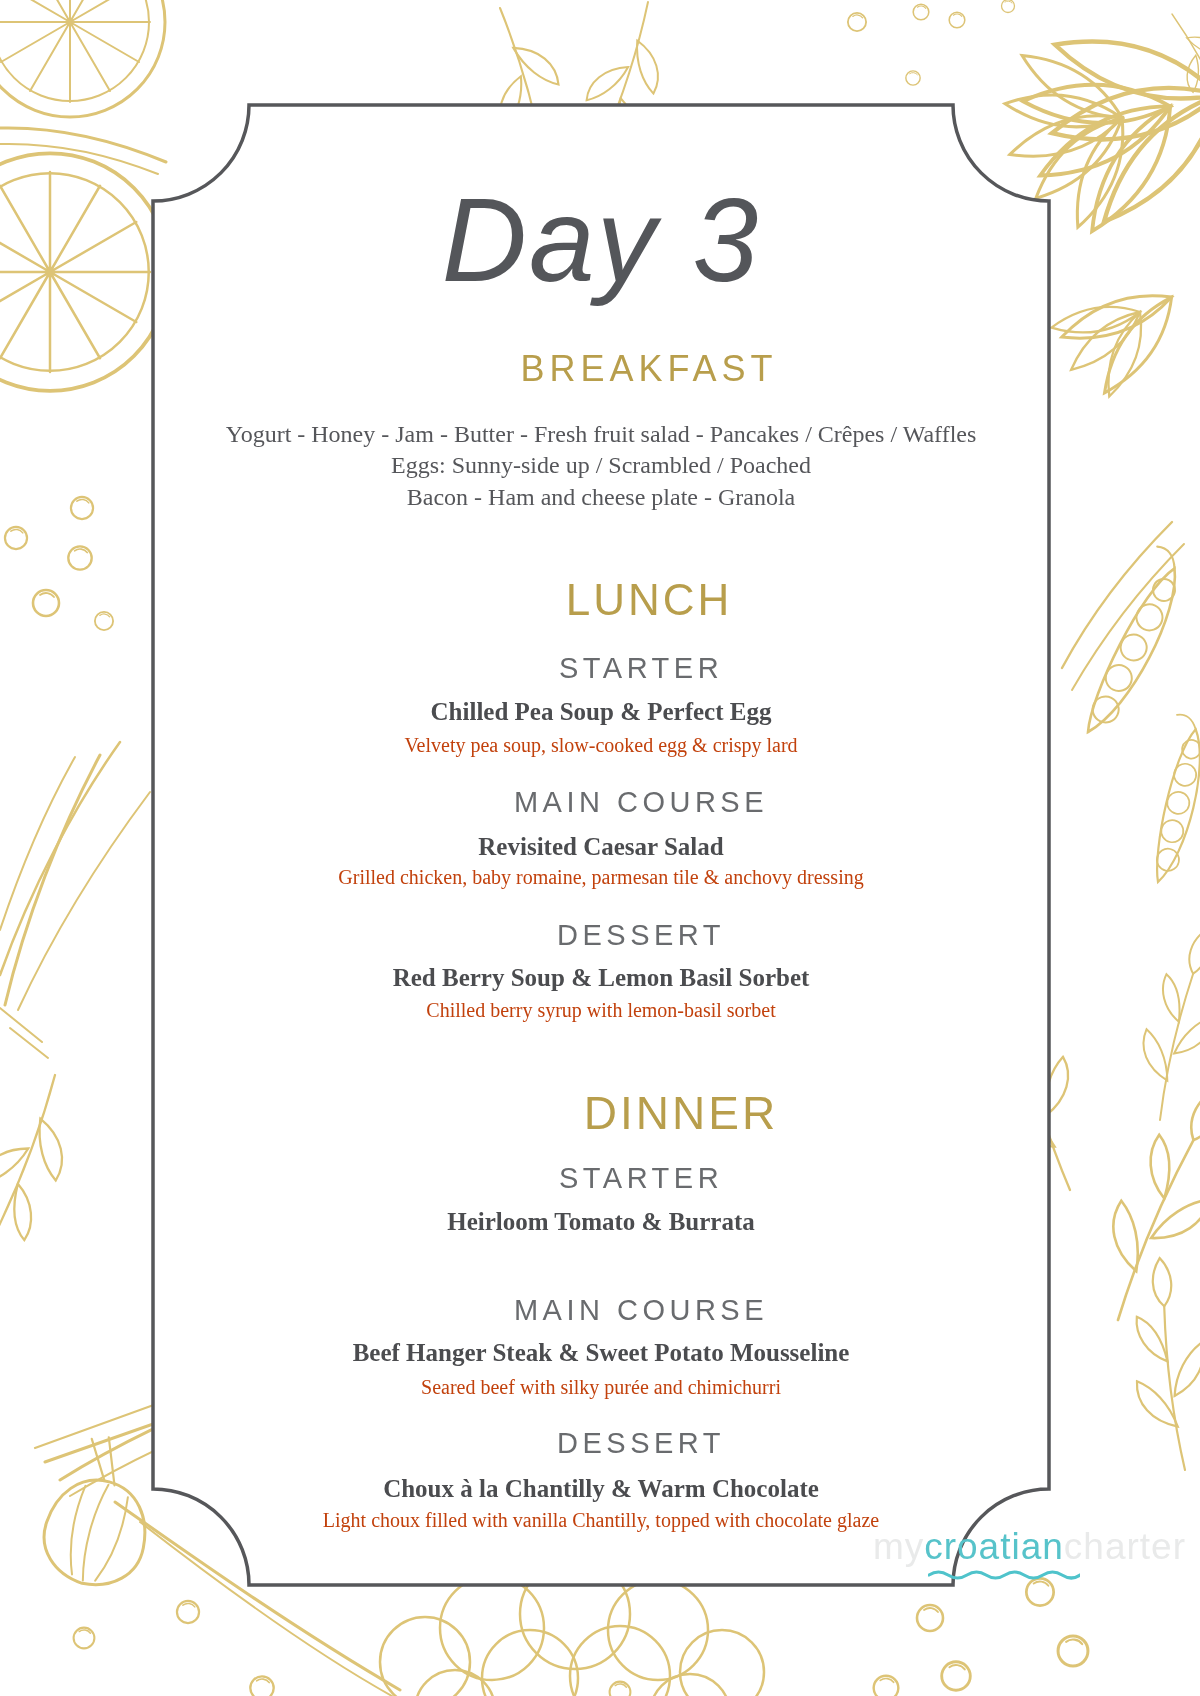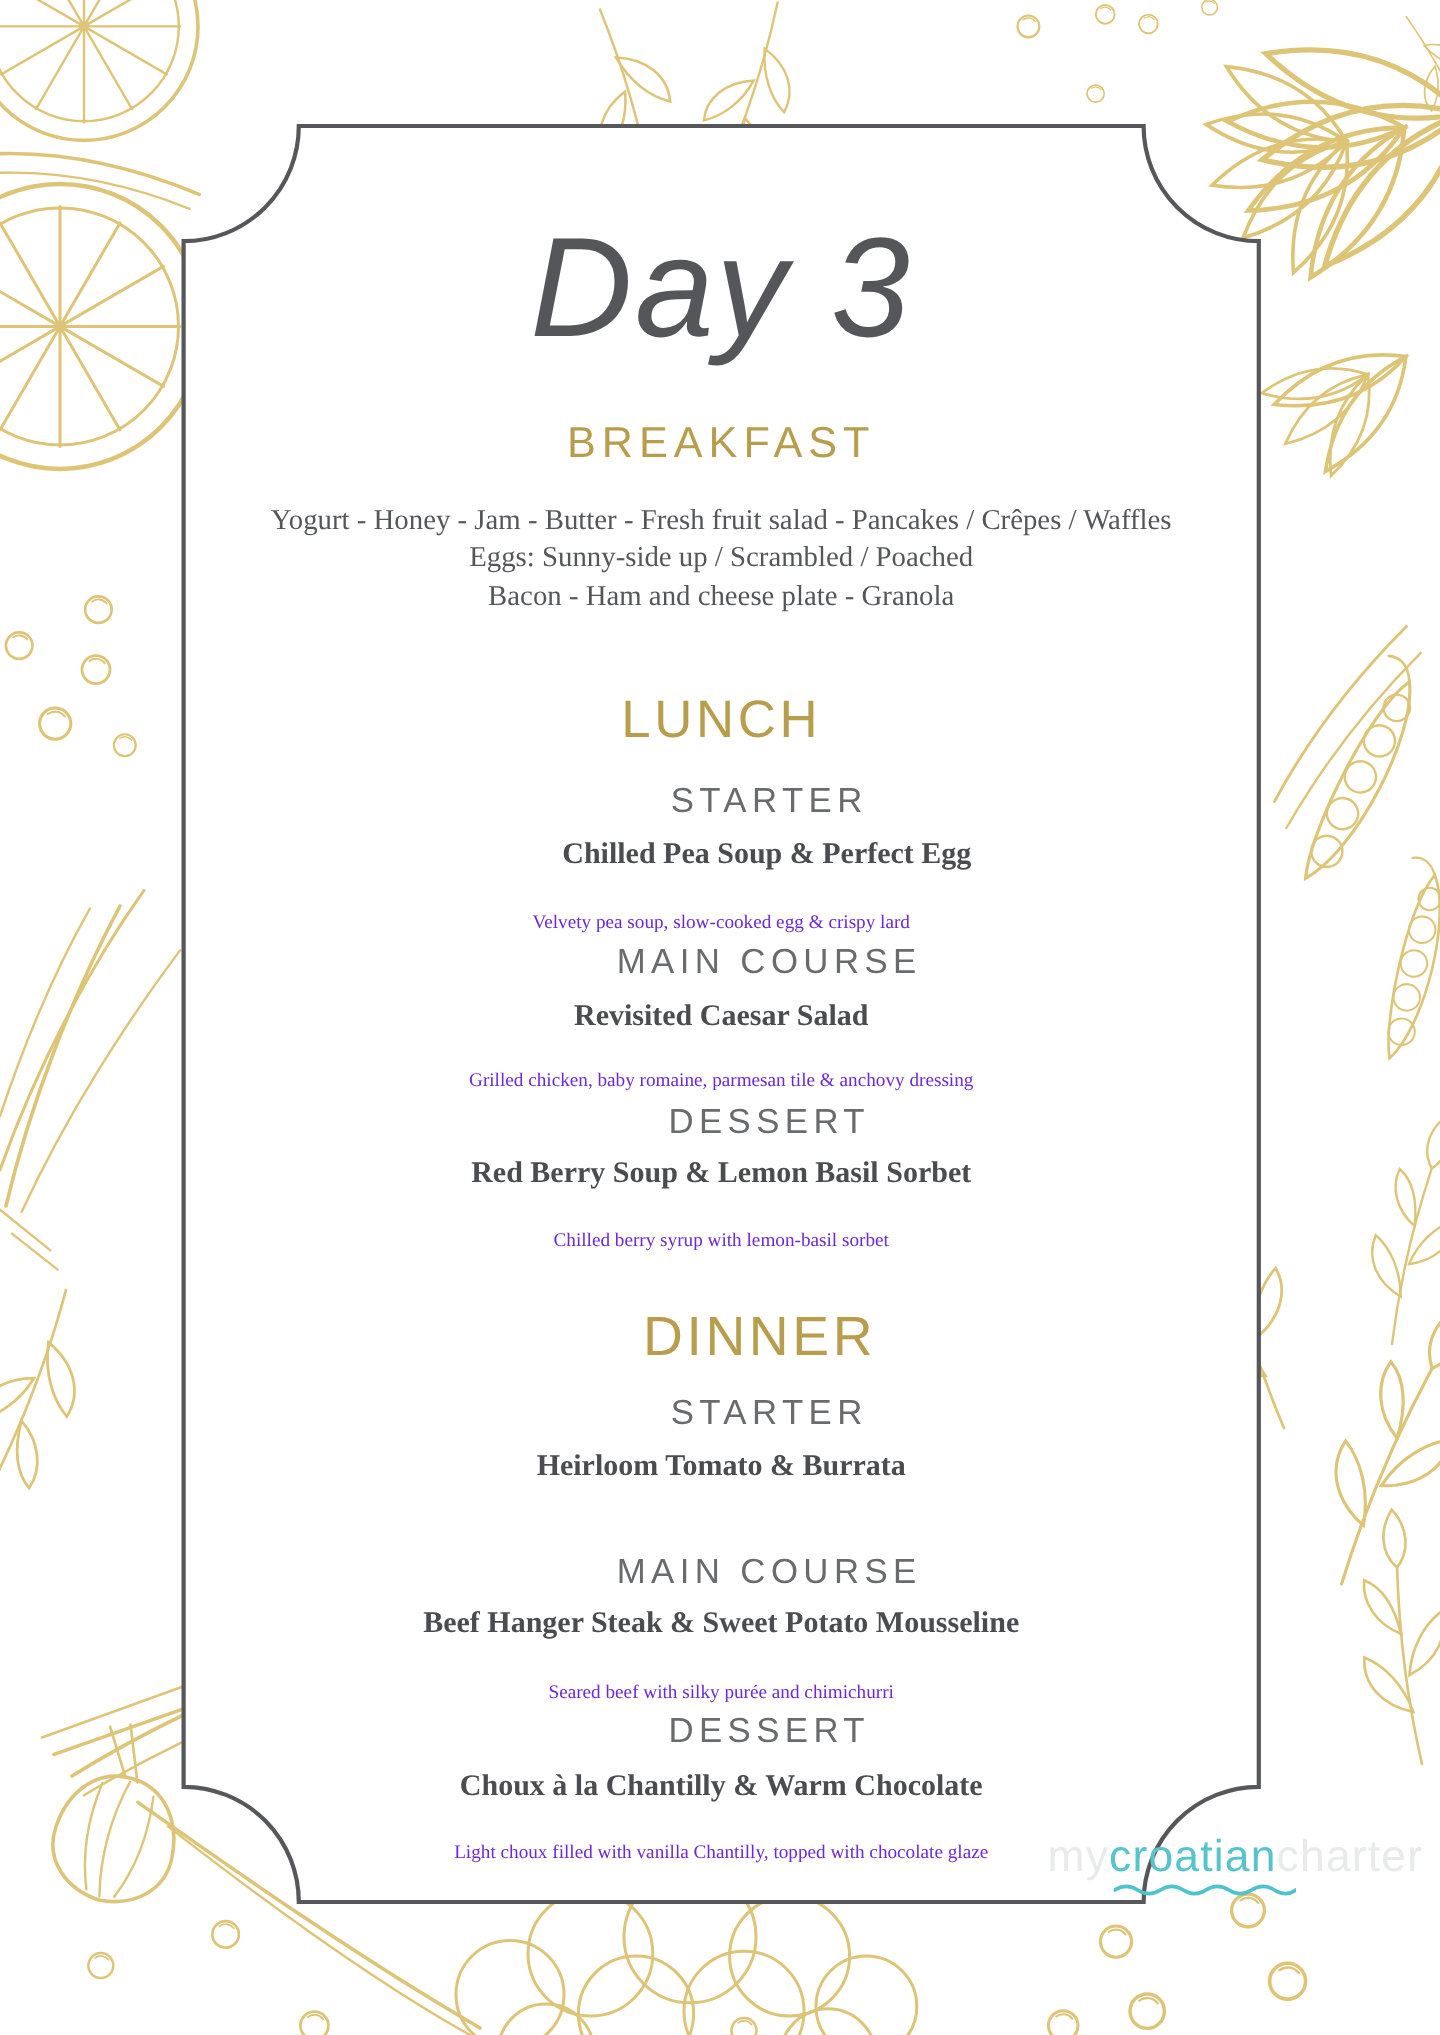--- a/index.html
+++ b/index.html
@@ -10,32 +10,32 @@
   .layer{position:absolute;left:0;top:0;width:1200px;height:1696px;}
   .deco{z-index:0;}
   .frame{z-index:1;}
   .content{z-index:2;}
   .ct{position:absolute;left:152px;width:898px;text-align:center;white-space:nowrap;}
   .script-title{
     font-family:Liberation Sans, sans-serif;font-style:italic;font-weight:400;
     font-size:118px;line-height:130px;color:#54565a;letter-spacing:2px;
   }
   .gold-head{
-    font-family:"Liberation Sans",sans-serif;color:#b89e4c;font-weight:400;
+    font-family:"Liberation Sans",sans-serif;color:#b89e4c;font-weight:400;padding-left:48px;
   }
   .bh{font-size:36px;letter-spacing:5px;line-height:46px;}
   .lh{font-size:44px;letter-spacing:3px;line-height:48px;}
   .dh{font-size:46px;letter-spacing:3px;line-height:52px;margin-left:32px;}
   .cat{
     font-family:"Liberation Sans",sans-serif;color:#696b6e;font-weight:400;
     font-size:29px;letter-spacing:4.5px;line-height:34px;margin-left:40px;
   }
   .plain{font-size:24px;line-height:31.5px;color:#55565a;}
   .dish{font-size:25px;line-height:32px;color:#4b4c4f;font-weight:bold;}
-  .desc{font-size:16px;line-height:32px;color:#6d28d9;margin-top:24px;}
+  .desc{font-size:20px;line-height:32px;color:#c2410c;}
   .watermark{
     position:absolute;top:1526px;right:14px;z-index:3;
     font-family:"Liberation Sans",sans-serif;font-size:37px;font-weight:500;
     letter-spacing:1px;white-space:nowrap;
   }
   .wm-light{color:#e9eaea;}
   .wm-teal{color:#57c3ca;position:relative;display:inline-block;}
   .wm-wave{position:absolute;left:4px;top:42px;}
 </style>
 </head>
@@ -196,21 +196,21 @@
   <div class="ct script-title" style="top:175px;">Day 3</div>
 
   <div class="ct gold-head bh" style="top:346px;">BREAKFAST</div>
   <div class="ct plain" style="top:419px;">Yogurt - Honey - Jam - Butter - Fresh fruit salad - Pancakes / Crêpes / Waffles</div>
   <div class="ct plain" style="top:450px;">Eggs: Sunny-side up / Scrambled / Poached</div>
   <div class="ct plain" style="top:482px;">Bacon - Ham and cheese plate - Granola</div>
 
   <div class="ct gold-head lh" style="top:576px;">LUNCH</div>
 
   <div class="ct cat" style="top:651px;">STARTER</div>
-  <div class="ct dish" style="top:696px;padding-left:38px;">Chilled Pea Soup &amp; Perfect Egg</div>
+  <div class="ct dish" style="top:696px;">Chilled Pea Soup &amp; Perfect Egg</div>
   <div class="ct desc" style="top:729px;">Velvety pea soup, slow-cooked egg &amp; crispy lard</div>
 
   <div class="ct cat" style="top:785px;">MAIN COURSE</div>
   <div class="ct dish" style="top:831px;">Revisited Caesar Salad</div>
   <div class="ct desc" style="top:861px;">Grilled chicken, baby romaine, parmesan tile &amp; anchovy dressing</div>
 
   <div class="ct cat" style="top:918px;">DESSERT</div>
   <div class="ct dish" style="top:962px;">Red Berry Soup &amp; Lemon Basil Sorbet</div>
   <div class="ct desc" style="top:994px;">Chilled berry syrup with lemon-basil sorbet</div>
 

